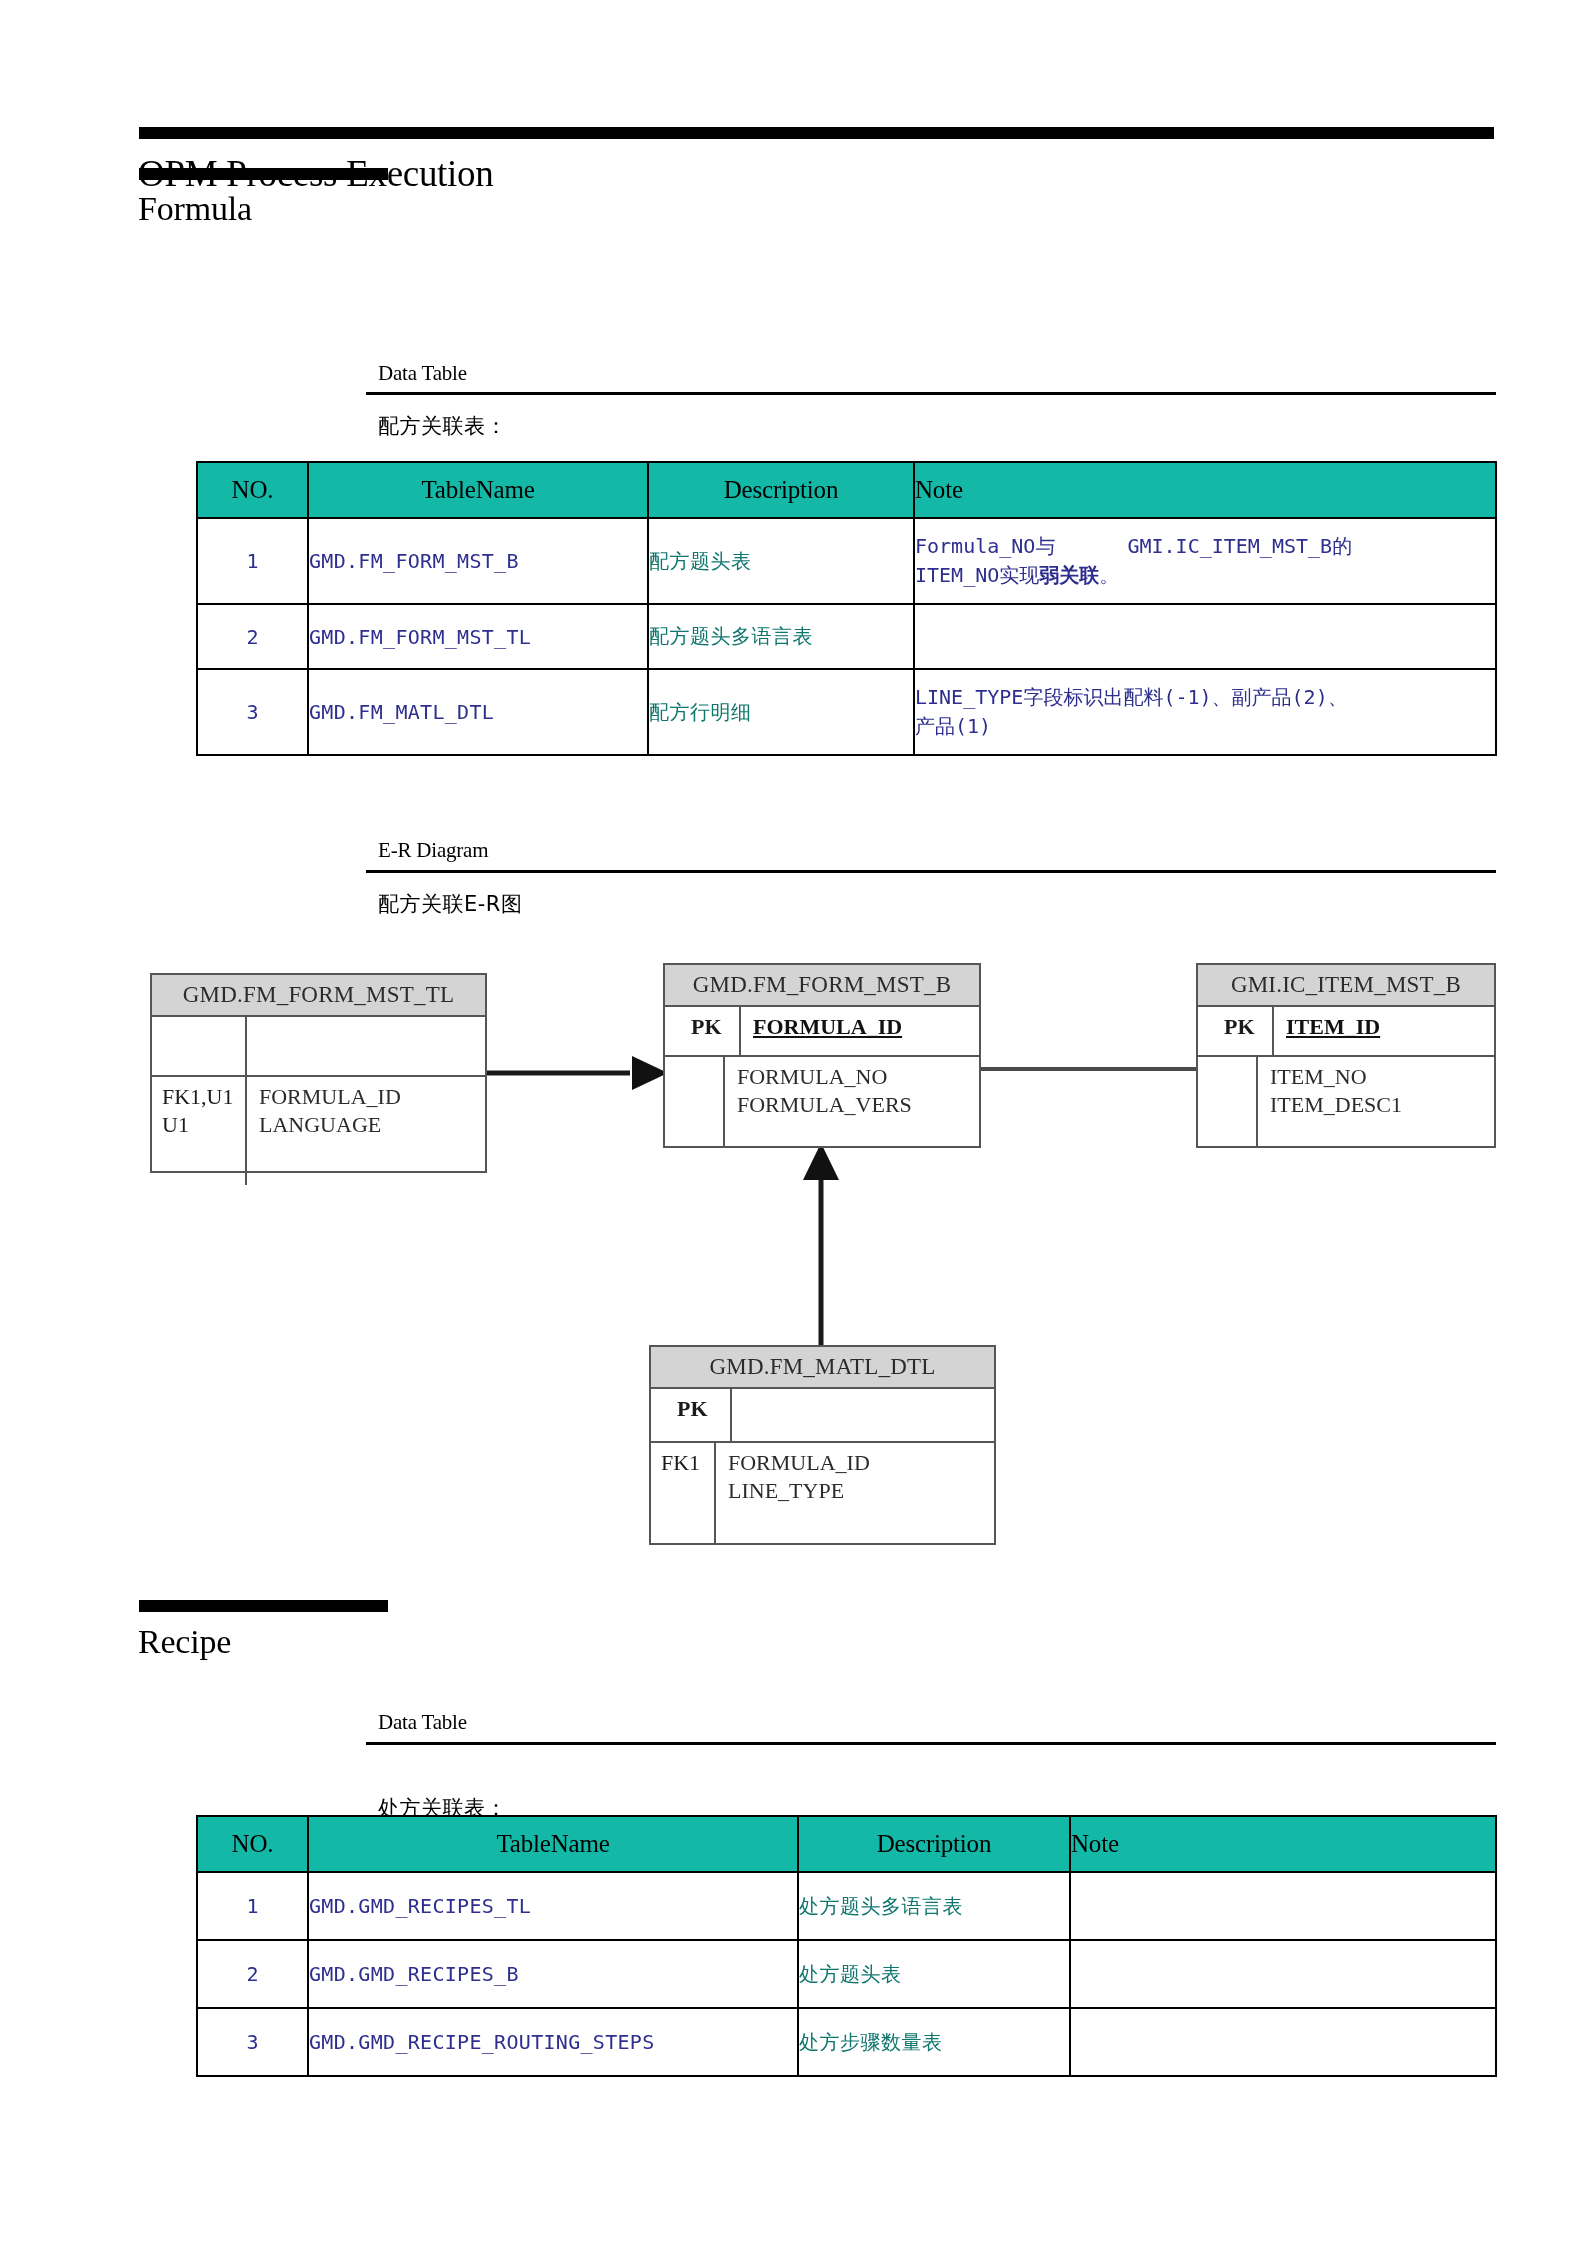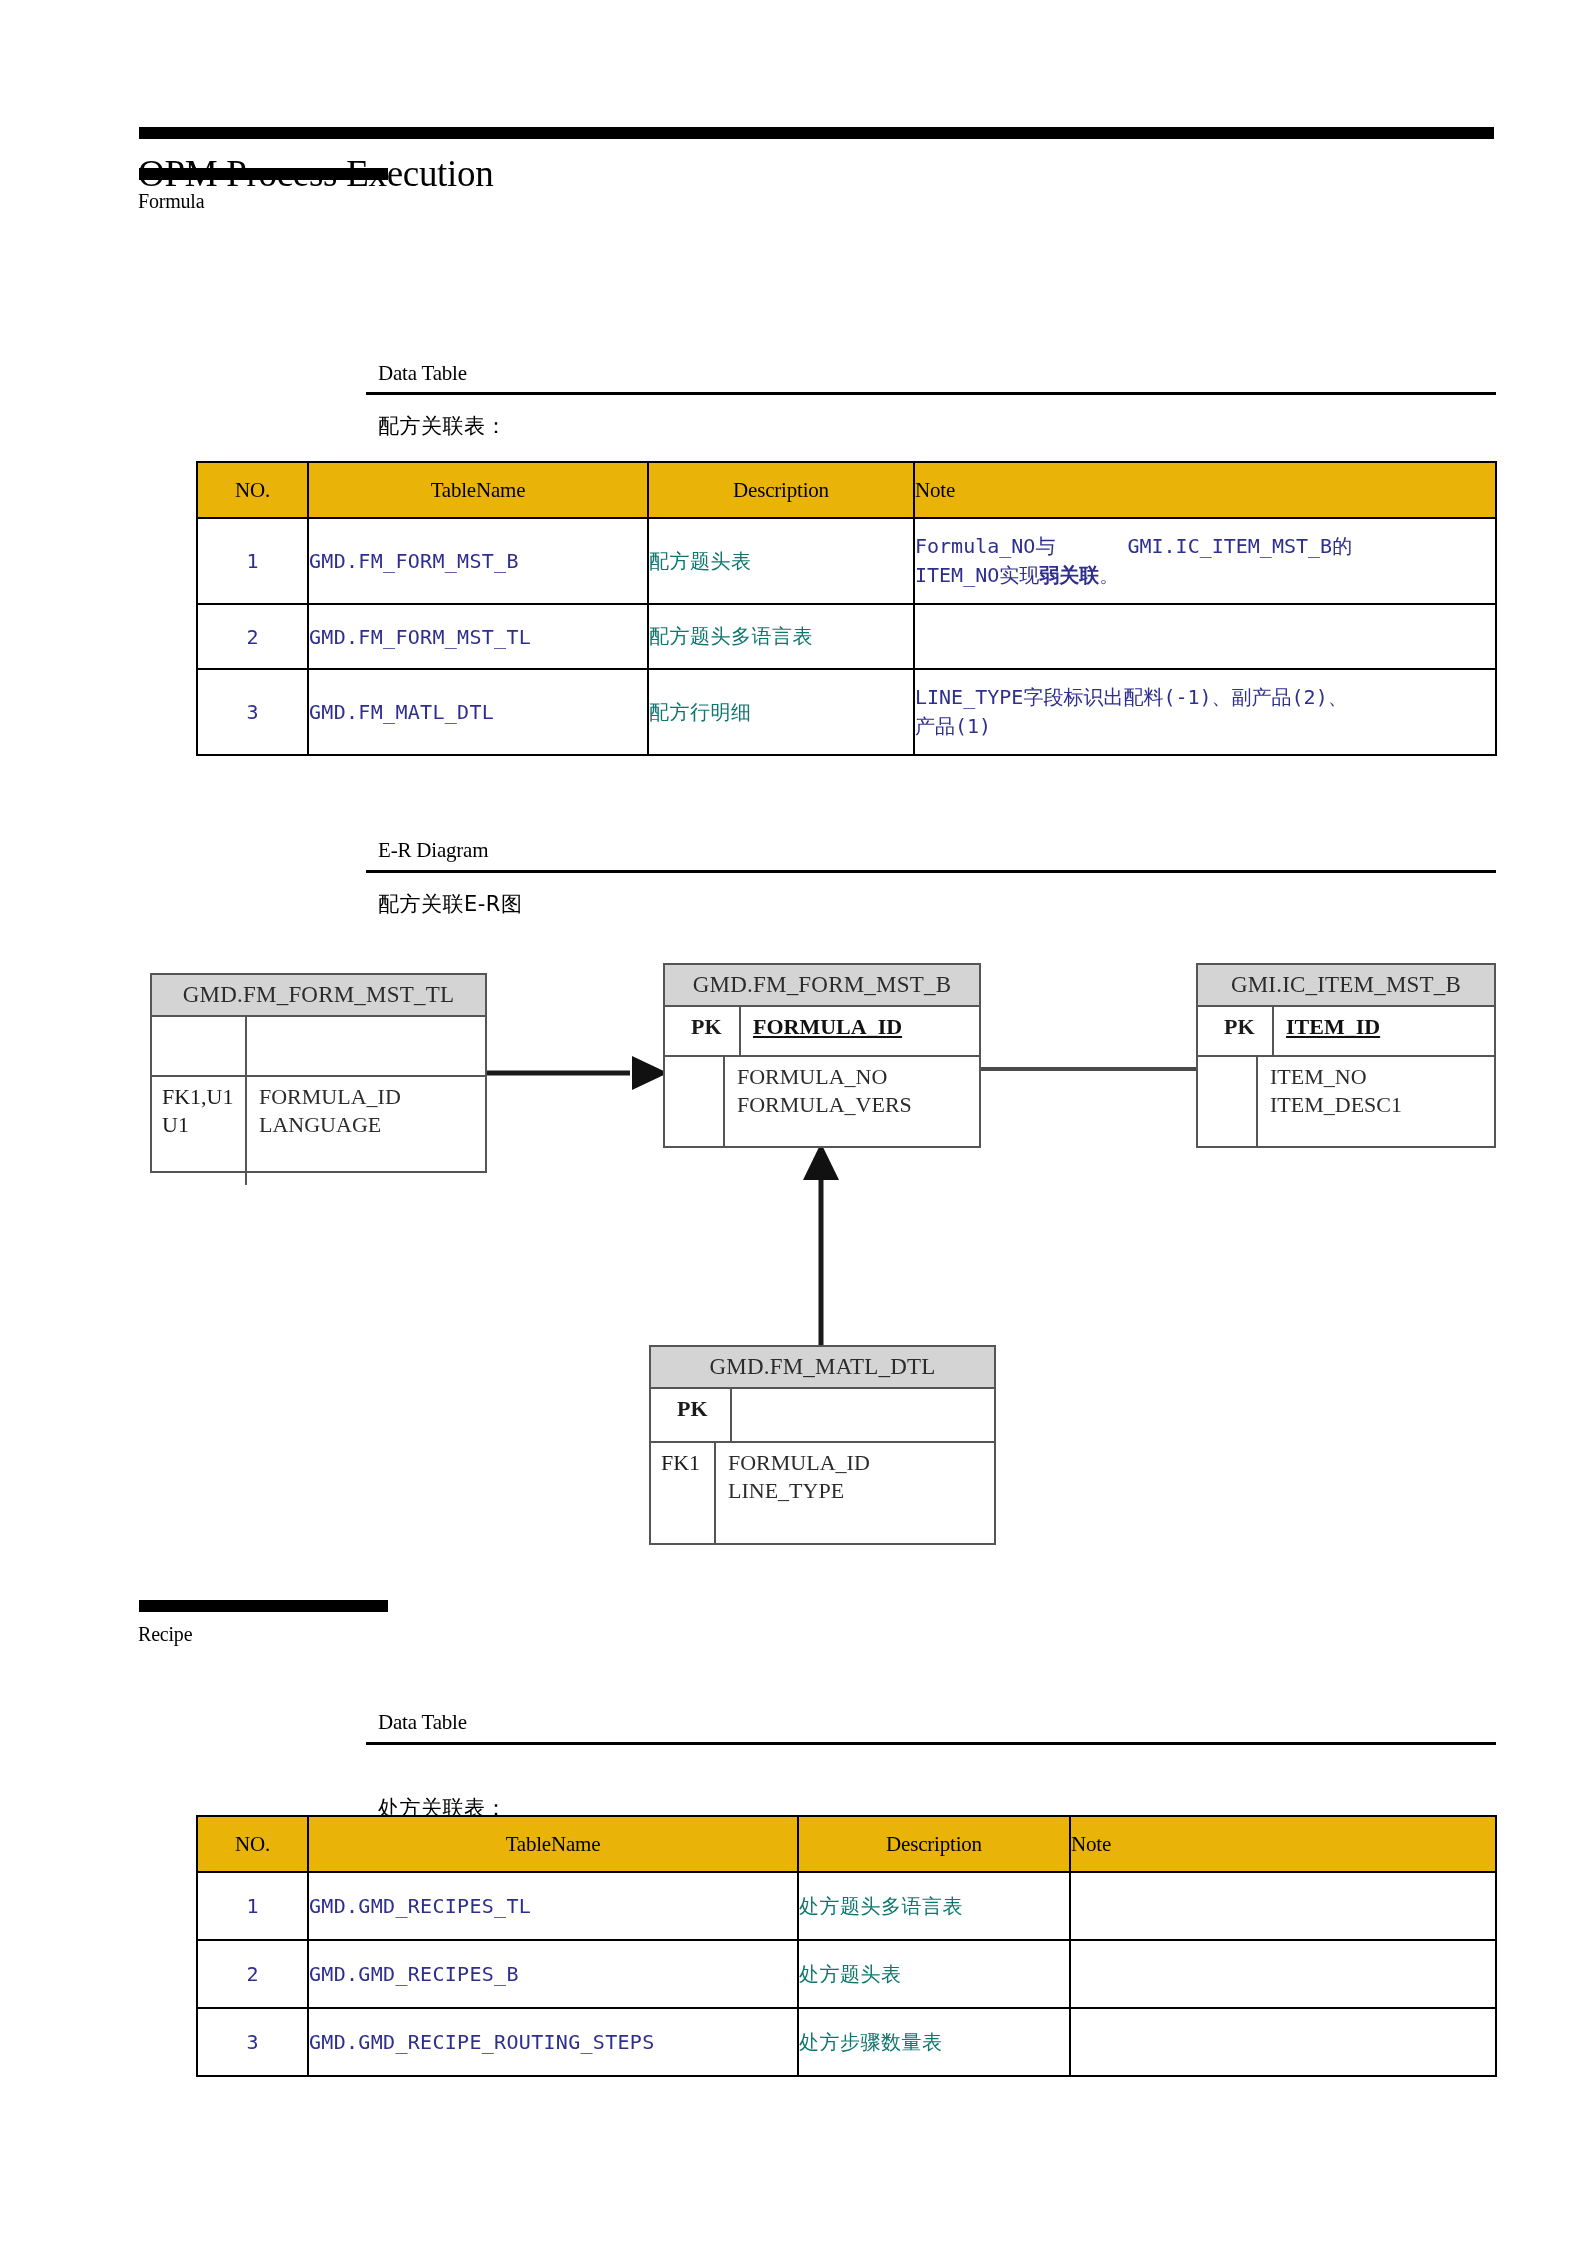--- a/index.html
+++ b/index.html
@@ -43,21 +43,21 @@
   .h2-rule {
     position: absolute;
     left: 139px;
     width: 249px;
     height: 12px;
     background: #000000;
   }
   .h2-title {
     position: absolute;
     left: 138px;
-    font-size: 20px;
+    font-size: 34px;
     font-weight: 400;
     letter-spacing: -0.2px;
     white-space: nowrap;
   }
 
   
   .sec-label {
     position: absolute;
     left: 378px;
     font-size: 21px;
@@ -89,24 +89,24 @@
     border-collapse: collapse;
     table-layout: fixed;
     font-size: 21px;
   }
   .dtable th, .dtable td {
     border: 2px solid #000000;
     padding: 0;
     vertical-align: middle;
   }
   .dtable th {
-    background: #eab308;
+    background: #14b8a6;
     font-weight: 400;
     font-family: "Liberation Serif", serif;
-    font-size: 21px;
+    font-size: 25px;
     color: #000000;
     height: 54px;
     letter-spacing: -0.2px;
   }
   .th-no { text-align: center; }
   .th-name { text-align: center; }
   .th-desc { text-align: center; }
   .th-note { text-align: left; padding-left: 12px; }
 
   .cell-no {

